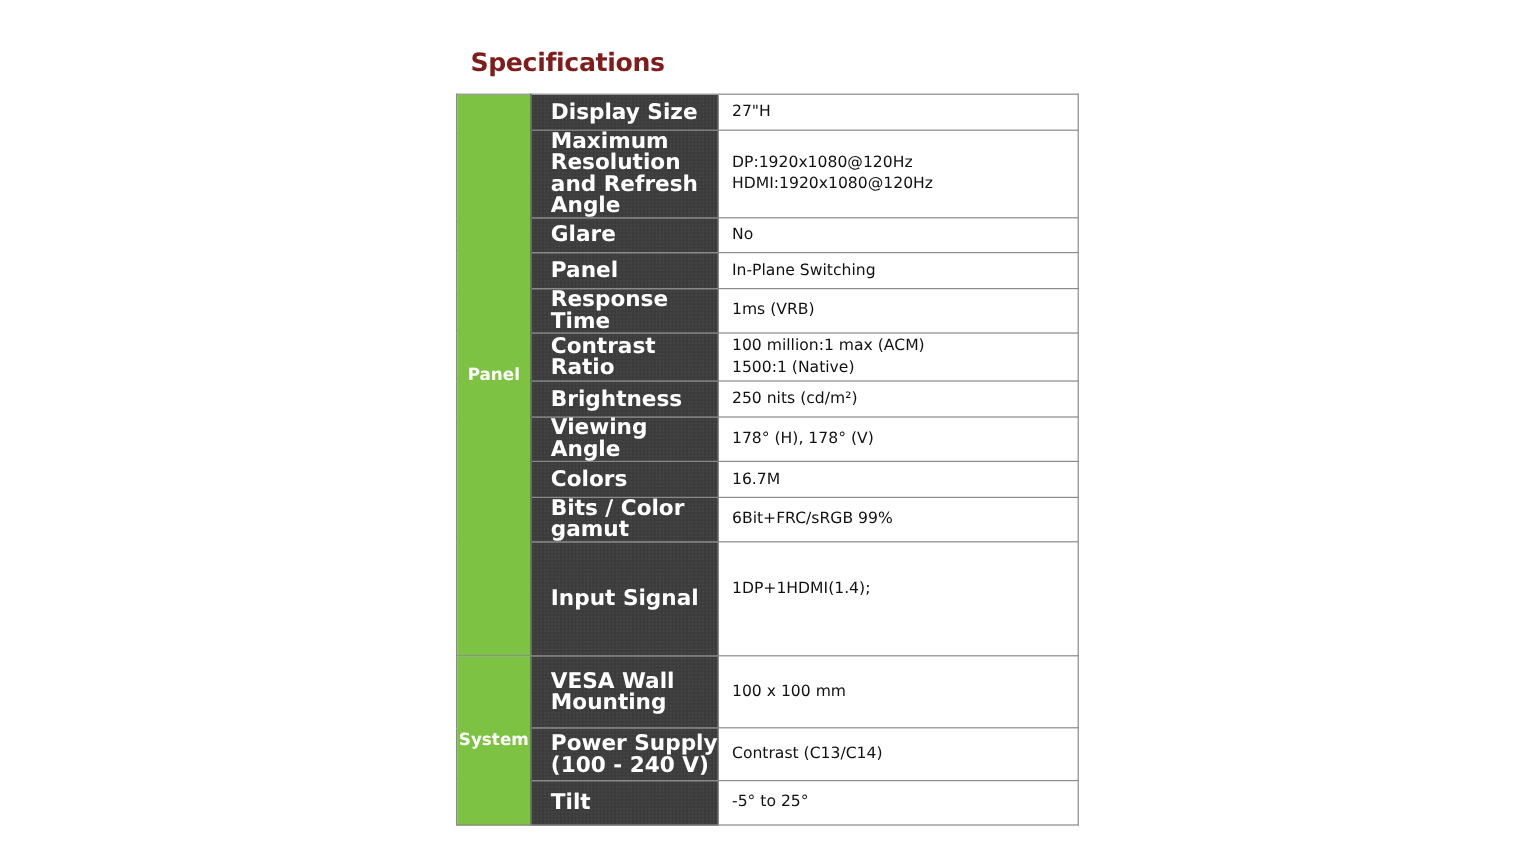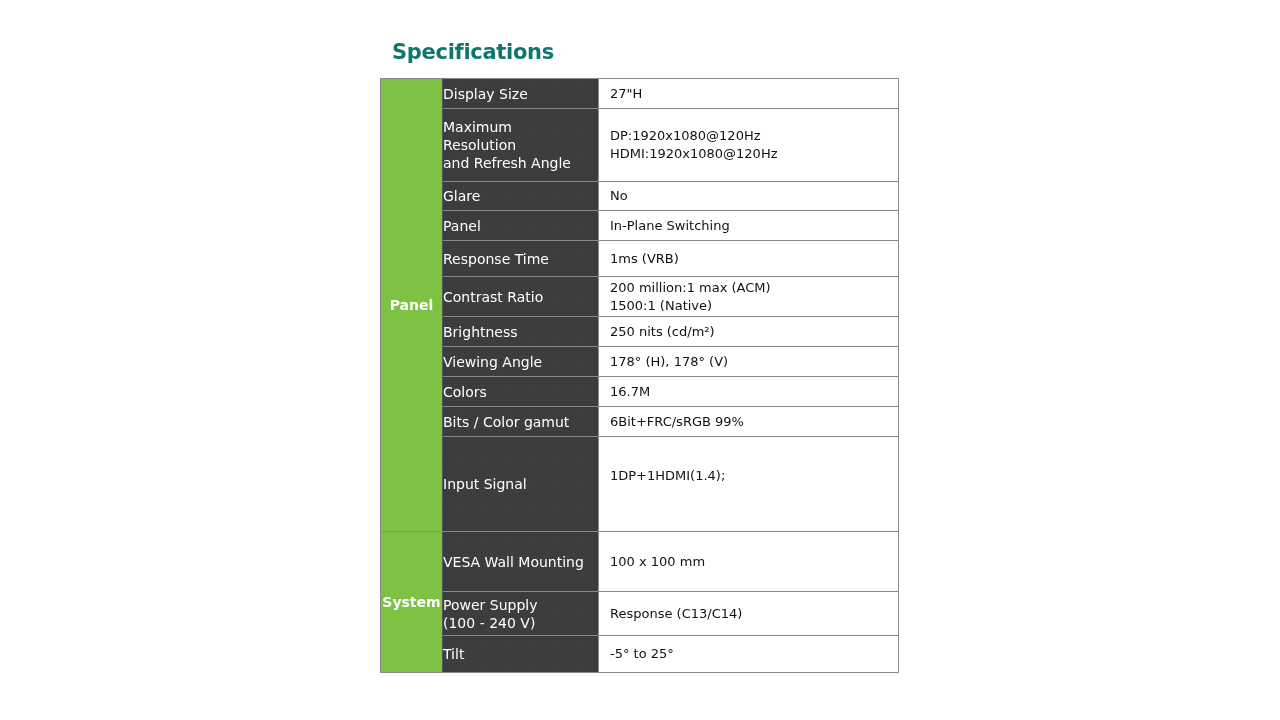--- a/index.html
+++ b/index.html
@@ -1,33 +1,33 @@
 <!DOCTYPE html>
 <html><head>
   <meta charset="utf-8">
   <style>
     html, body { margin: 0; padding: 0; background: #ffffff; }
     body { width: 1280px; height: 720px; position: relative; overflow: hidden;
            font-family: "DejaVu Sans", sans-serif; }
     .title { position: absolute; left: 392px; top: 40px; font-size: 21px; font-weight: bold;
-             color: #0f766e; letter-spacing: -0.3px; font-family: "DejaVu Sans", sans-serif; }
+             color: #7f1d1d; letter-spacing: -0.3px; font-family: "DejaVu Sans", sans-serif; }
     .spec-table { position: absolute; left: 380px; top: 78px; width: 518px;
                   border-collapse: collapse; table-layout: fixed; }
     .spec-table td { padding: 0; }
     .col-cat { width: 62px; }
     .col-label { width: 156px; }
     .col-value { width: 300px; }
     td.cat { background: #7dc242; color: #ffffff; font-weight: bold; font-size: 14px;
              text-align: center; vertical-align: middle;
              border: 1px solid #8a8a8a; border-right: 1px solid #555; }
     td.label { background-color: #3c3c3c;
                background-image: radial-gradient(rgba(255,255,255,0.05) 1px, transparent 1px);
                background-size: 3px 3px;
-               color: #ffffff; font-weight: normal; font-size: 14px; line-height: 18px;
-               padding-left: 0; vertical-align: middle;
+               color: #ffffff; font-weight: bold; font-size: 18px; line-height: 18px;
+               padding-left: 16px; vertical-align: middle;
                border-top: 1px solid #8a8a8a; border-bottom: 1px solid #8a8a8a; }
     td.value { background: #ffffff; color: #111; font-size: 13px; line-height: 18px;
                padding-left: 11px; vertical-align: middle;
                border: 1px solid #8a8a8a; }
     td.value.top { vertical-align: top; padding-top: 30px; }
     .line { display: block; }
   </style>
 </head>
 <body>
 
@@ -82,21 +82,21 @@
         </td>
         <td class="value">
           <span class="line">1ms (VRB)</span>
         </td>
       </tr>
       <tr style="height: 40px; margin-top: 33px;">
         <td class="label">
           <span class="line">Contrast Ratio</span>
         </td>
         <td class="value">
-          <span class="line">200 million:1 max (ACM)</span>
+          <span class="line">100 million:1 max (ACM)</span>
           <span class="line">1500:1 (Native)</span>
         </td>
       </tr>
       <tr style="height: 30px;">
         <td class="label">
           <span class="line">Brightness</span>
         </td>
         <td class="value">
           <span class="line">250 nits (cd/m²)</span>
         </td>
@@ -141,21 +141,21 @@
         <td class="value">
           <span class="line">100 x 100 mm</span>
         </td>
       </tr>
       <tr style="height: 44px; margin-top: 28px;">
         <td class="label">
           <span class="line">Power Supply</span>
           <span class="line">(100 - 240 V)</span>
         </td>
         <td class="value">
-          <span class="line">Response (C13/C14)</span>
+          <span class="line">Contrast (C13/C14)</span>
         </td>
       </tr>
       <tr style="height: 37px; margin-left: 13px;">
         <td class="label">
           <span class="line">Tilt</span>
         </td>
         <td class="value">
           <span class="line">-5° to 25°</span>
         </td>
       </tr>

